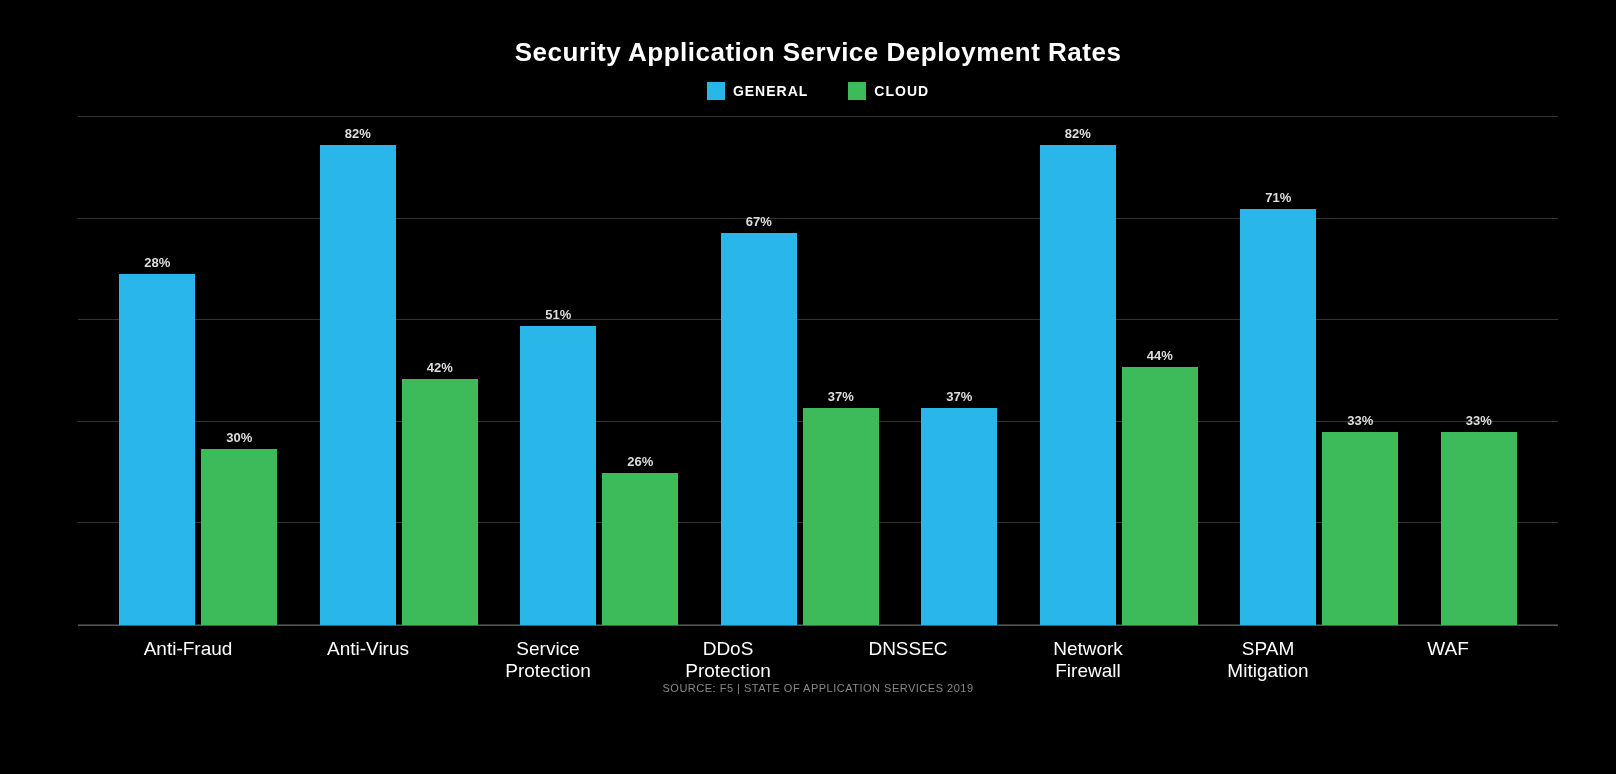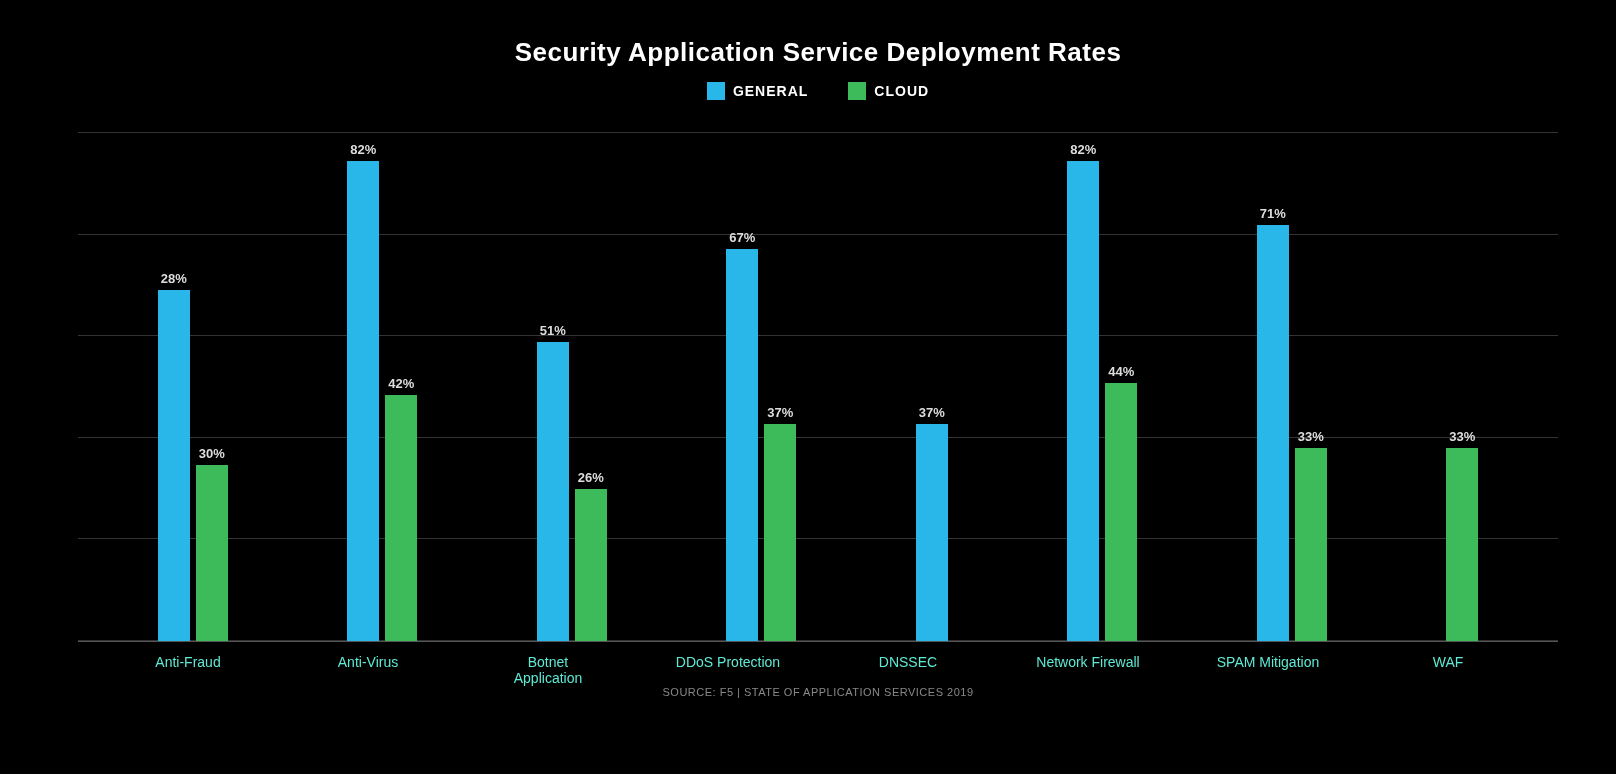--- a/index.html
+++ b/index.html
@@ -24,21 +24,21 @@
       color: #fff;
       font-size: 26px;
       font-weight: 600;
       margin-bottom: 14px;
       letter-spacing: 0.5px;
     }
     .legend {
       display: flex;
       justify-content: center;
       gap: 40px;
-      margin-bottom: 32px;
+      margin-bottom: 16px;
     }
     .legend-item {
       display: flex;
       align-items: center;
       gap: 8px;
       color: #fff;
       font-size: 14px;
       font-weight: 600;
       letter-spacing: 1px;
     }
@@ -79,21 +79,21 @@
       gap: 0;
       position: relative;
     }
     .bar-pair {
       display: flex;
       align-items: flex-end;
       gap: 6px;
     }
     .bar {
       position: relative;
-      width: 32px;
+      width: 76px;
       display: flex;
       flex-direction: column;
       justify-content: flex-start;
       align-items: center;
     }
     .bar-value {
       color: #ddd;
       font-size: 13px;
       font-weight: 600;
       margin-bottom: 4px;
@@ -108,22 +108,22 @@
     .bar-cloud .bar-rect {
       background: #3dbb5b;
     }
     .x-labels {
       display: flex;
       justify-content: space-around;
       padding: 0 20px;
       margin-top: 12px;
     }
     .x-label {
-      color: #5eead4;
-      font-size: 14px;
+      color: #ffffff;
+      font-size: 19px;
       text-align: center;
       width: 110px;
     }
     .source-text {
       text-align: center;
       color: #888;
       font-size: 11px;
       letter-spacing: 0.5px;
     }
   </style>
@@ -241,21 +241,21 @@
               <div class="bar-rect" style="height: 193px;"></div>
             </div>
           </div>
         </div>
       </div>
   </div>
 
   <div class="x-labels" id="x-labels">
   <div class="x-label">Anti-Fraud</div>
       <div class="x-label">Anti-Virus</div>
-      <div class="x-label">Botnet Application</div>
+      <div class="x-label">Service Protection</div>
       <div class="x-label">DDoS Protection</div>
       <div class="x-label">DNSSEC</div>
       <div class="x-label">Network Firewall</div>
       <div class="x-label">SPAM Mitigation</div>
       <div class="x-label">WAF</div>
     </div>
 
   <div class="source-text">SOURCE: F5 | STATE OF APPLICATION SERVICES 2019</div>
 </div>
 

